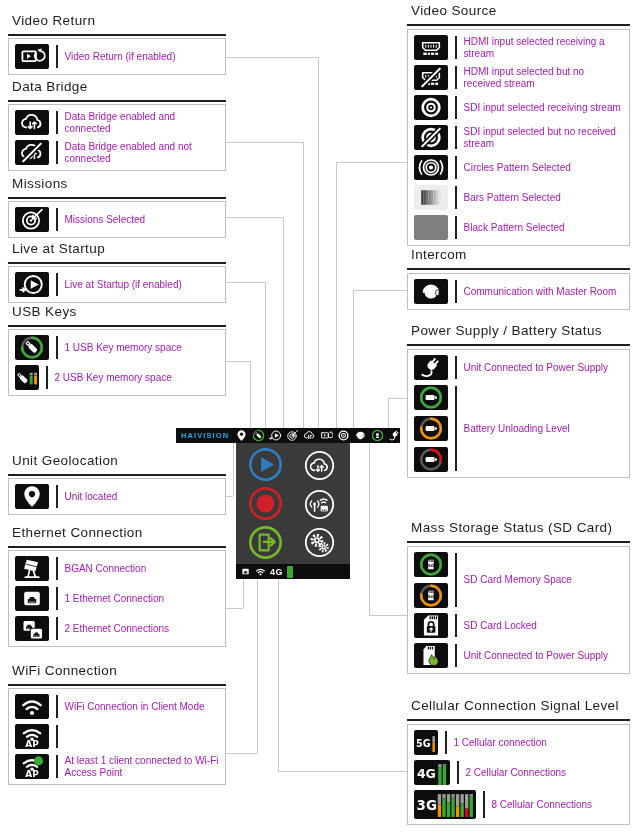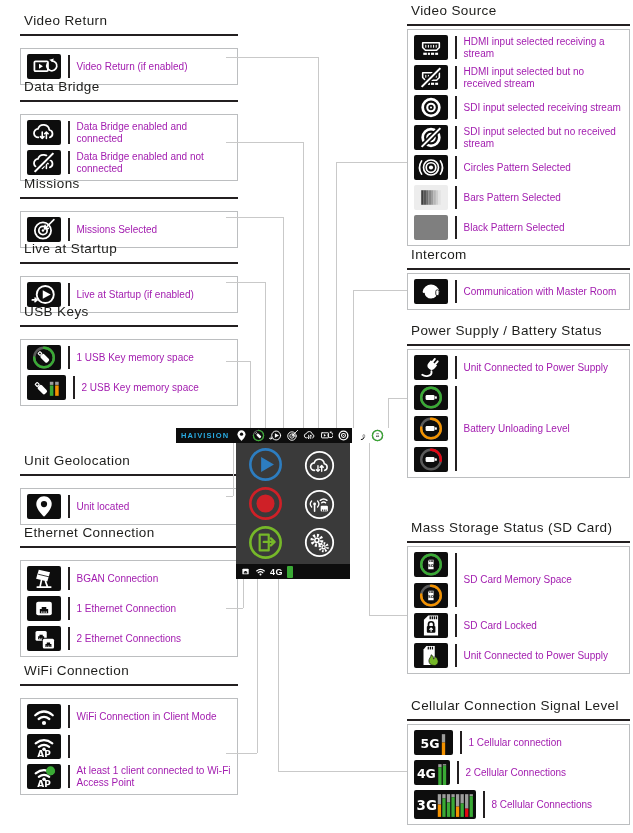--- a/index.html
+++ b/index.html
@@ -1,40 +1,40 @@
 <!DOCTYPE html>
 <html><head>
 <meta charset="utf-8">
 <style>
   html,body{margin:0;padding:0;background:#fff;}
   #canvas{position:relative;width:633px;height:833px;background:#fff;overflow:hidden;
           font-family:"Liberation Sans",sans-serif;color:#231f20;}
   .section{position:absolute;}
-  .side-left{left:20px;width:218px;}
+  .side-left{left:8px;width:218px;}
   .side-right{left:407px;width:223px;}
   .sec-title{font-size:13.5px;letter-spacing:.4px;color:#1d1d1b;padding:0 0 5px 4px;
              border-bottom:2px solid #231f20;line-height:16px;}
-  .side-left .box{margin-top:12px;}
+  .side-left .box{margin-top:2px;}
   .side-right .box{margin-top:3px;}
   .box{border:1px solid #bcbec0;background:#fff;padding:4px 6px;display:flex;
        flex-direction:column;gap:3px;}
   .row{display:flex;align-items:center;gap:7px;padding:1px 0;}
   .icons{display:flex;flex-direction:column;gap:6px;align-items:center;}
   .sep{width:1.5px;background:#231f20;align-self:stretch;margin:1px 0;flex:none;}
   .lbl{font-size:10px;line-height:1.18;color:#a21caf;}
   .tile{width:34px;height:25px;background:#0d0d0d;border-radius:2px;flex:none;
         display:inline-flex;align-items:center;justify-content:center;}
   .tile svg{width:100%;height:100%;display:block;}
   .tile-light{background:#ededed;}
   .tile-gray{background:#7f7f7f;}
-  .tile-w32{width:39px;}
+  .tile-w32{width:24px;}
   .tile-w36{width:36px;}
   .tile-w62{width:62px;height:29px;}
   
-  #topbar{position:absolute;left:176px;top:428px;width:176px;height:15px;background:#0d0d0d;
+  #topbar{position:absolute;left:176px;top:428px;width:224px;height:15px;background:#0d0d0d;
           display:flex;align-items:center;gap:4px;padding:0 3px;box-sizing:border-box;z-index:5;}
   #logo{color:#29abe2;font-size:7.5px;font-weight:bold;letter-spacing:1.1px;flex:none;padding:0 2px;}
   .tb-icon{width:13px;height:13px;flex:none;display:inline-flex;}
   .tb-icon svg{width:100%;height:100%;}
   #screen{position:absolute;left:236px;top:443px;width:114px;height:121px;background:#3a3a3a;z-index:5;}
   .scr-btn{position:absolute;}
   .scr-btn svg{width:100%;height:100%;display:block;}
   #bottombar{position:absolute;left:236px;top:564px;width:114px;height:15px;background:#0d0d0d;
              display:flex;align-items:center;gap:4px;padding:0 4px;box-sizing:border-box;z-index:5;}
   .bb-icon{width:11px;height:11px;display:inline-flex;}

